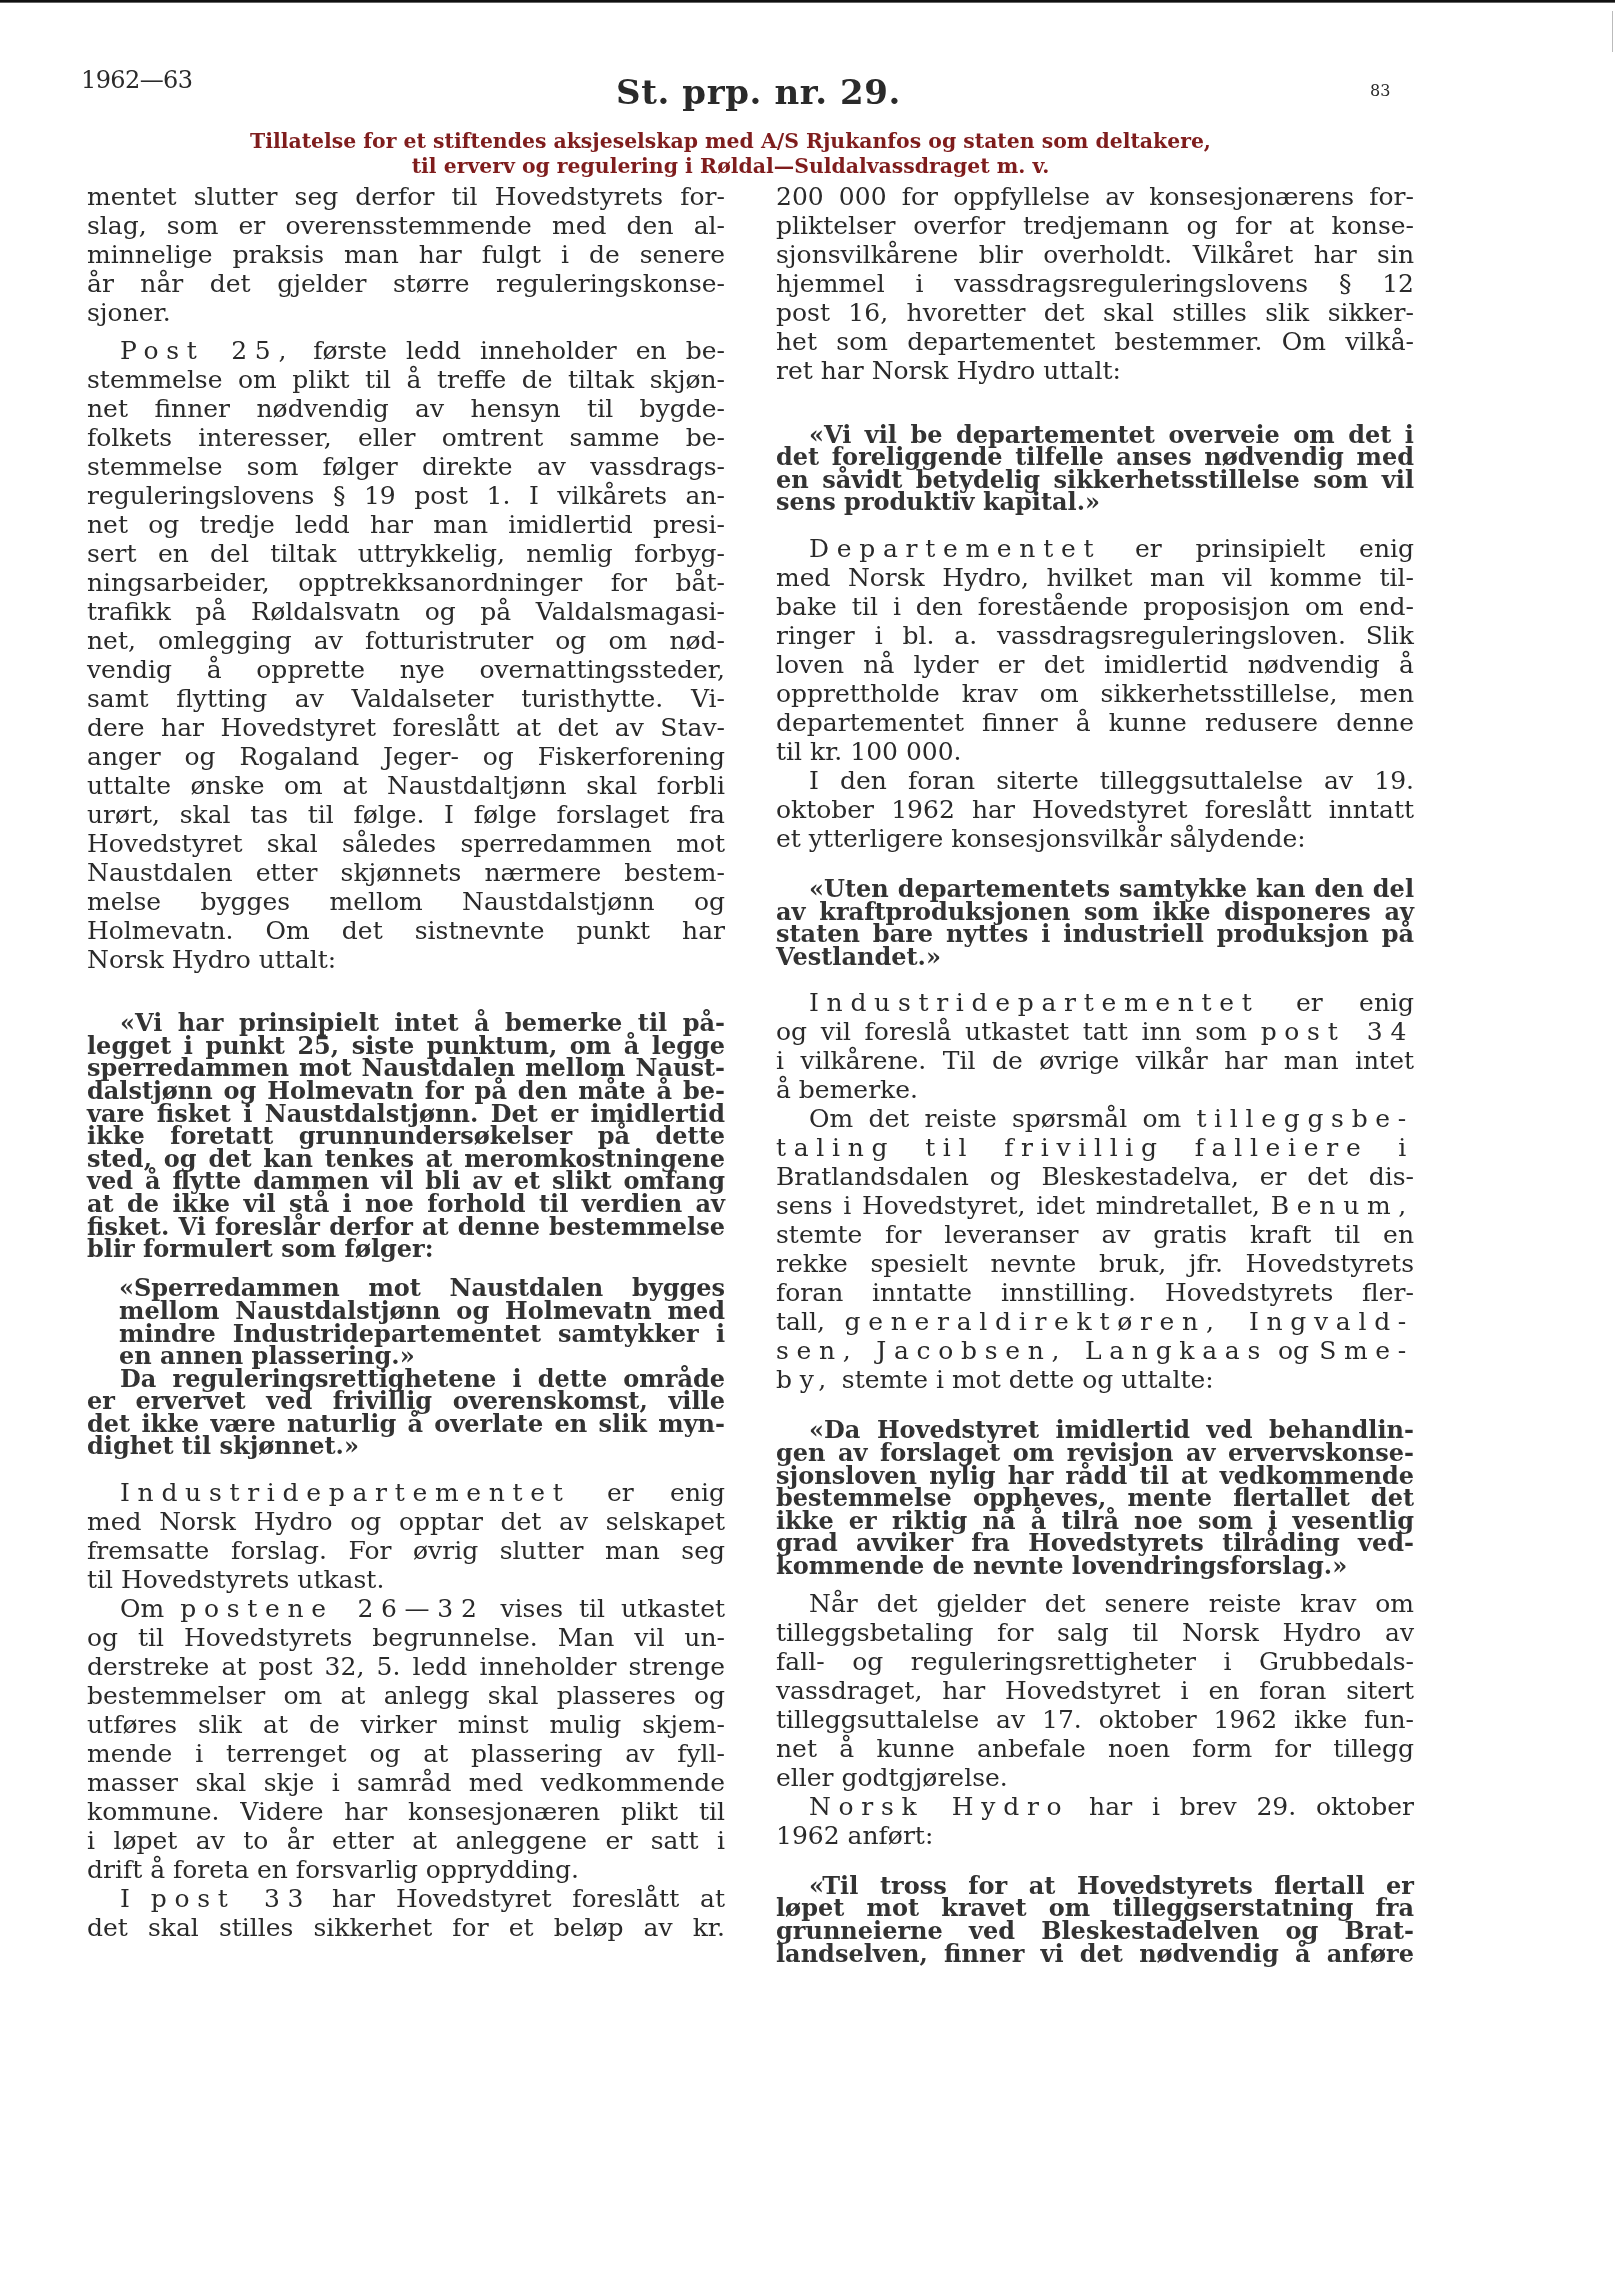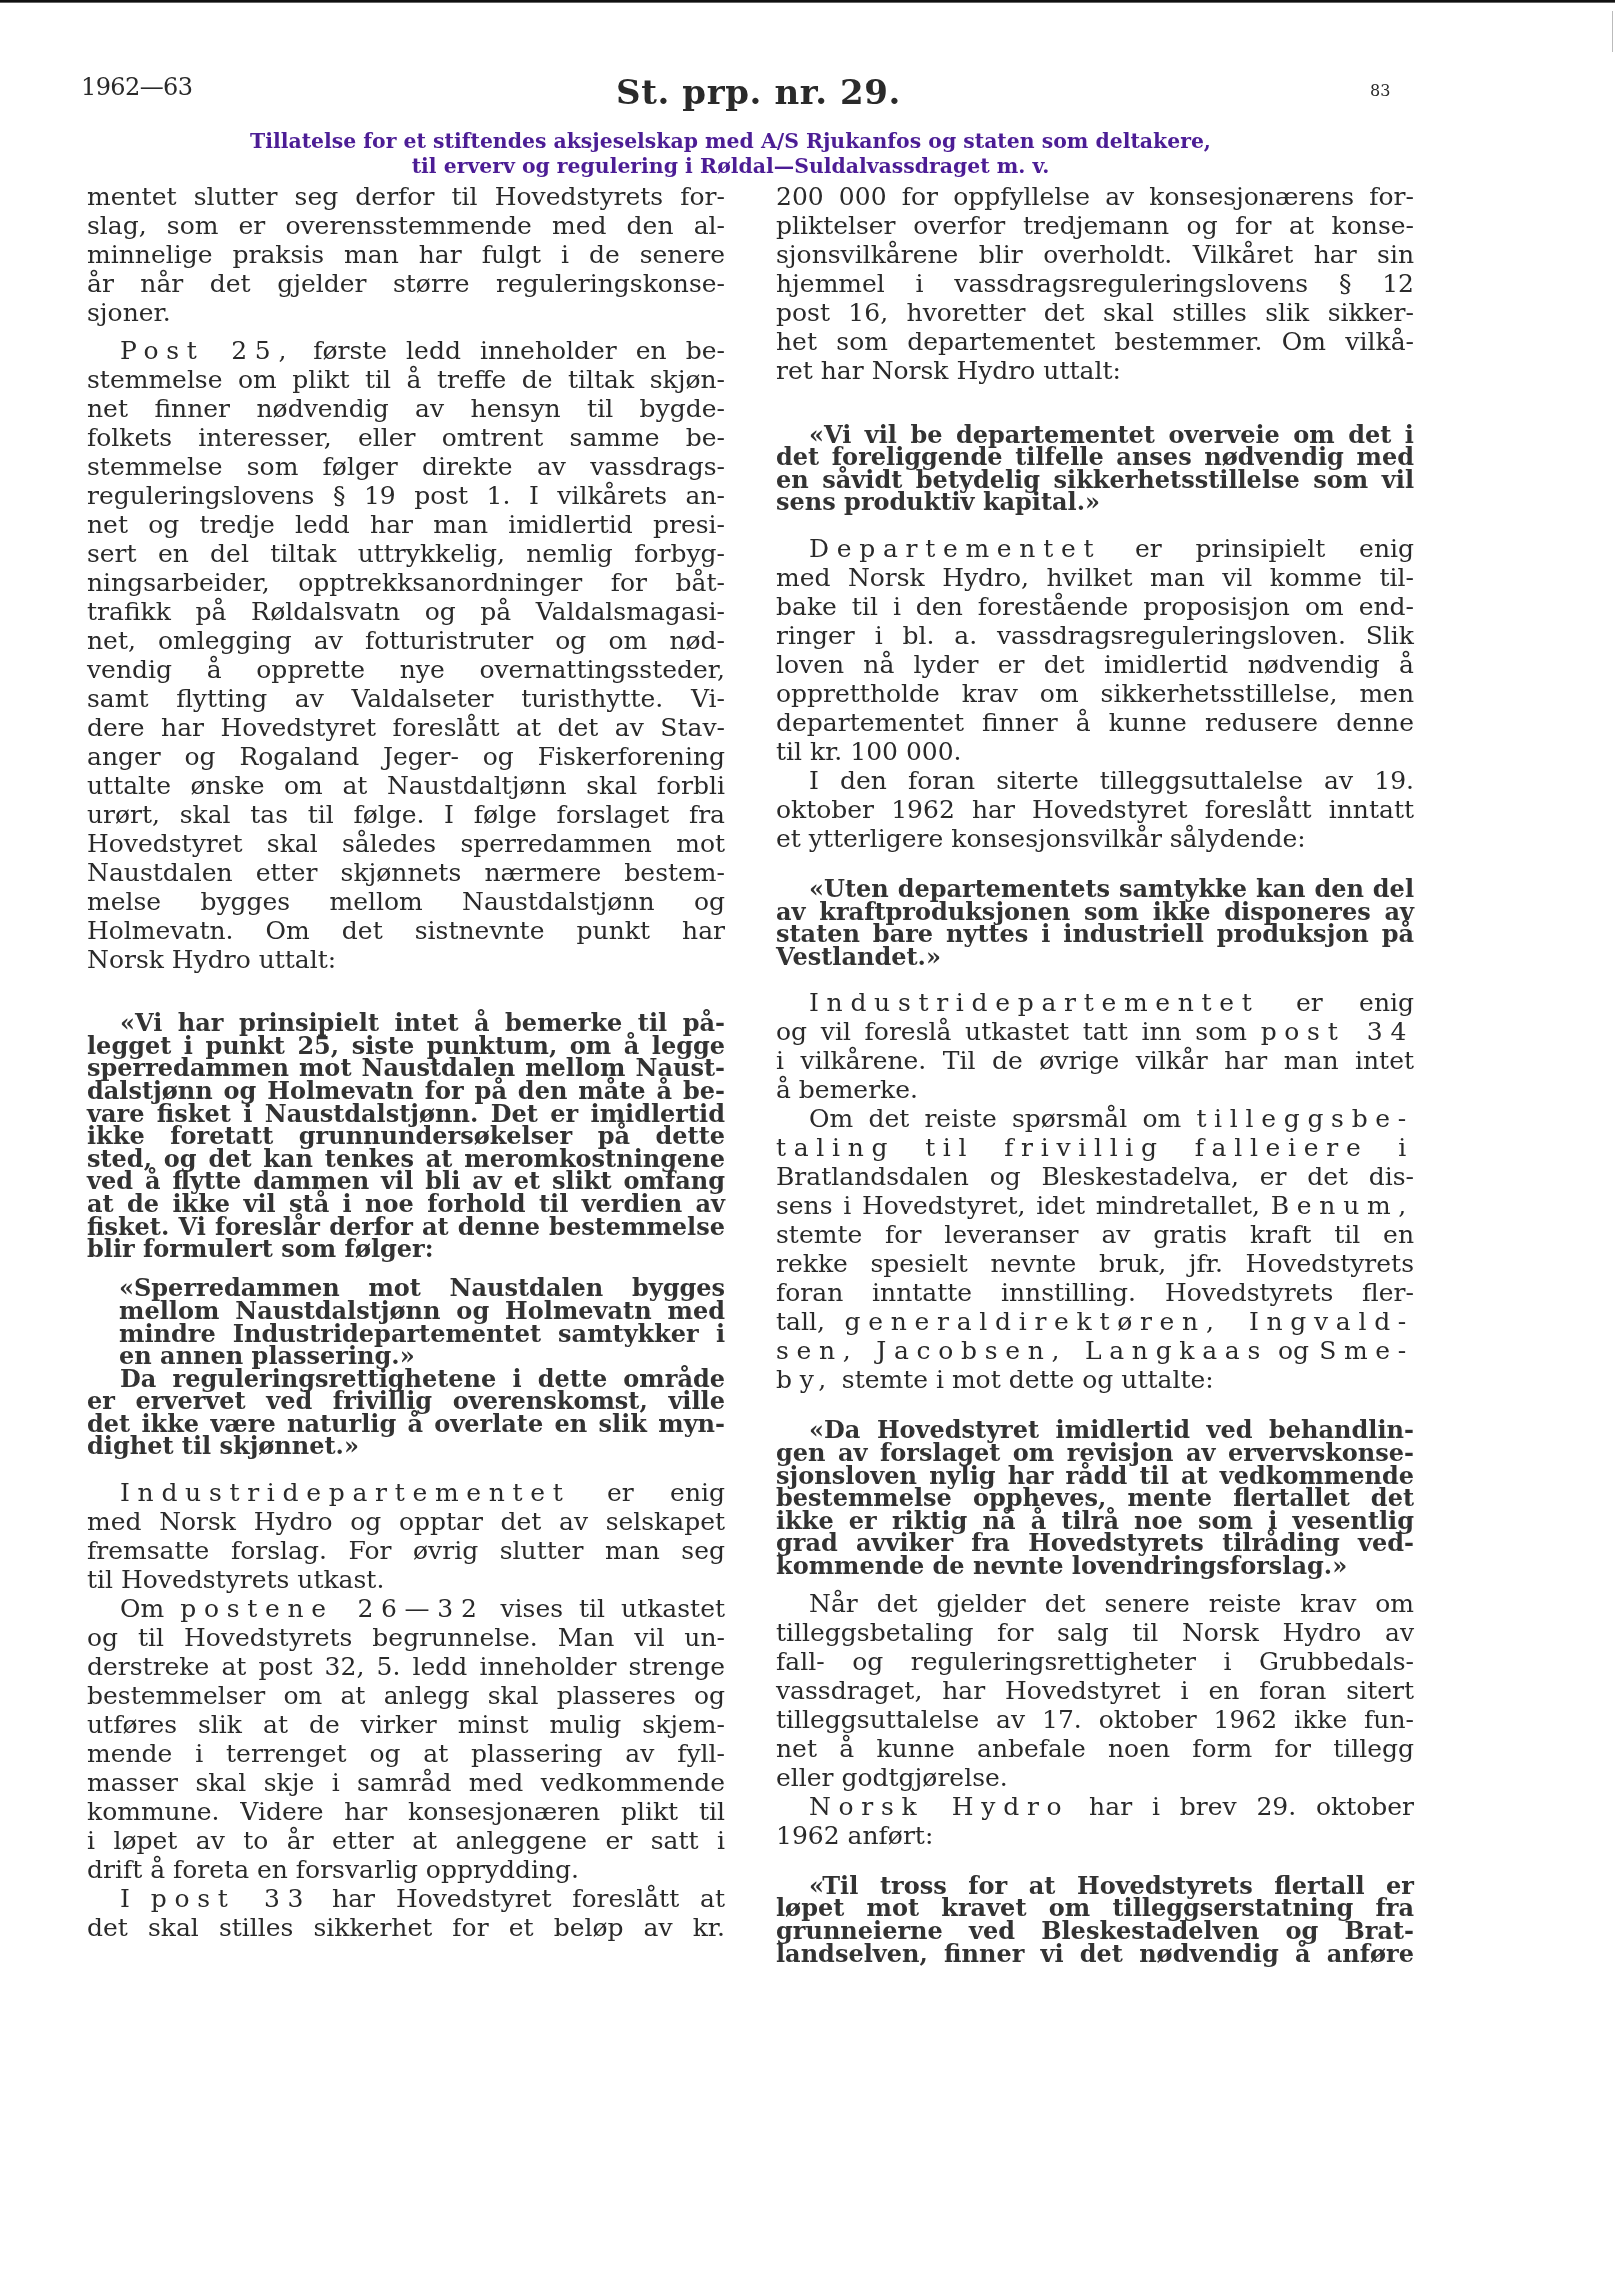--- a/index.html
+++ b/index.html
@@ -1,23 +1,23 @@
 <!DOCTYPE html>
 <html style="font-size:8.8px"><head>
   <meta charset="utf-8">
   <style>
     html, body { margin: 0; padding: 0; background: #ffffff; }
     body { width: 1615px; height: 2295px; position: relative; overflow: hidden; color: #2a2a2a; font-family: "DejaVu Serif", serif; }
     .top-rule { position: absolute; left: 0; top: 0; width: 1615px; height: 3.3px; background: linear-gradient(#111 0 70%, #666 70% 100%); }
     .edge-mark { position: absolute; left: 1612px; top: 11px; width: 1.1px; height: 41px; background: #bbb; }
-    .hdr-year { position: absolute; left: 81px; top: 73px; font-size: 24px; letter-spacing: -0.6px; }
+    .hdr-year { position: absolute; left: 81px; top: 66px; font-size: 24px; letter-spacing: -0.6px; }
     .hdr-title { position: absolute; left: 0; width: 1615px; top: 72px; text-align: center; font-size: 34px; font-weight: bold; letter-spacing: 0.6px; padding-left: 28px; }
     .hdr-title span { display: inline-block; transform: translateX(-77px); }
     .hdr-page { position: absolute; left: 1370px; top: 81px; font-size: 16px; }
-    .hdr-sub { position: absolute; left: 0; width: 1615px; text-align: center; font-size: 20.4px; line-height: 25px; font-weight: bold; color: #4c1d95; }
+    .hdr-sub { position: absolute; left: 0; width: 1615px; text-align: center; font-size: 20.4px; line-height: 25px; font-weight: bold; color: #7f1d1d; }
     .hdr-sub span { display: inline-block; transform: translateX(-77px); }
     .col { position: absolute; top: 182px; }
     .col-left { left: 87px; width: 638px; }
     .col-right { left: 776px; width: 638px; }
     .line { display: block; width: 100%; font-size: 25px; line-height: 29px; height: 29px; white-space: nowrap; text-align: justify; text-align-last: justify; }
     .line.last { text-align-last: left; }
     .line.indent { padding-left: 33px; box-sizing: border-box; }
     .q .line { font-size: 24px; line-height: 22.6px; height: 22.6px; font-weight: bold; color: #333; }
     .q { margin-top: 16.5px; margin-bottom: 11px; }
     .q.inset .line { padding-left: 32px; box-sizing: border-box; }

